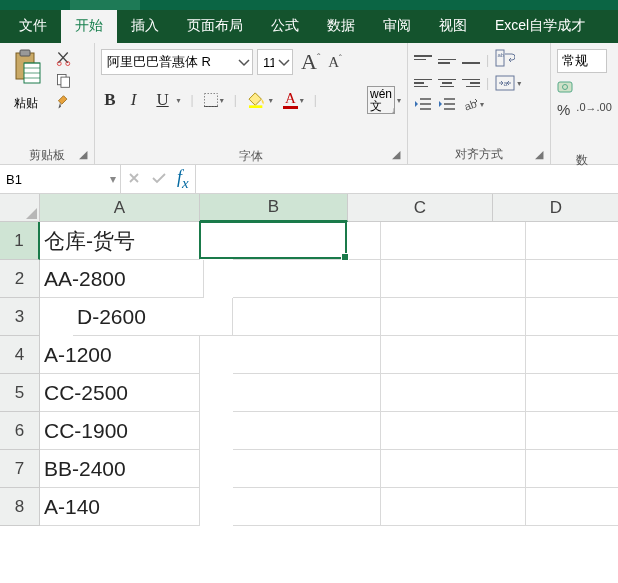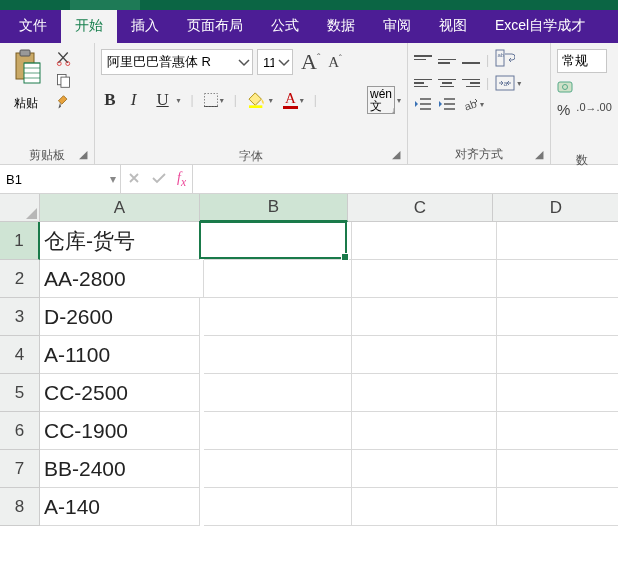--- a/index.html
+++ b/index.html
@@ -1,21 +1,21 @@
 <!DOCTYPE html>
 <html><head>
 <meta charset="utf-8">
 <style>
 * { box-sizing: border-box; margin: 0; padding: 0; }
 body { font-family: "Microsoft YaHei", Arial, sans-serif; font-size: 12px; background: #fff; width: 618px; height: 583px; overflow: hidden; position: relative; }
 
 .titlebar { height: 10px; background: #0b6544; display:flex; }
 .titlebar .blank { background:#1e7a56; width:70px; height:10px; margin-left:70px;}
 
-.tabbar { height: 33px; background: #4c1d95; display: flex; align-items: center; color: #fff; }
+.tabbar { height: 33px; background: #14532d; display: flex; align-items: center; color: #fff; }
 .tab { padding: 7px 14px 8px; cursor: pointer; font-size: 14px; }
 .tab.active { background: #f3f3f3; color: #19804f; }
 .tab:first-child { margin-left: 5px; }
 
 .ribbon { height: 122px; background: #f3f3f3; border-bottom: 1px solid #d4d4d4; display: flex; }
 .group { border-right: 1px solid #d4d4d4; padding: 4px 6px 2px; display: flex; flex-direction: column; position:relative; }
 .group-label { text-align: center; font-size: 12px; color: #555; padding: 2px 0 1px; margin-top: 32px; }
 .group-body { display: flex; flex: 1; }
 .dlg-launch { position:absolute; bottom:4px; right:4px; width:11px; height:11px; color:#777; font-size:11px; line-height:11px; cursor:pointer; }
 
@@ -60,21 +60,21 @@
 .num-body { display:flex; flex-direction:column; width:50px; padding-top:2px; gap:6px;}
 .numfmt { height:24px; border:1px solid #c7c7c7; background:#fff; display:flex; align-items:center; padding:0 4px; font-size:13px; cursor:pointer; overflow:hidden;}
 .num-row { display:flex; gap:6px; }
 
 .formula-bar { height:29px; border-bottom:1px solid #d4d4d4; display:flex; align-items:stretch; background:#fff; }
 .namebox { width:121px; border-right:1px solid #d4d4d4; display:flex; align-items:center; padding:0 6px; position:relative;}
 .namebox input { border:none; width:90px; font-size:13px; outline:none; }
 .namebox .dd { position:absolute; right:4px; cursor:pointer; color:#888;}
 .fb-btns { display:flex; align-items:center; border-right:1px solid #d4d4d4; padding:0 6px; gap:10px; color:#bbb;}
 .fb-btns span { cursor:pointer; }
-.fx { font-style:italic; color:#ec4899; font-family:"Times New Roman",serif; font-size:14px;}
+.fx { font-style:italic; color:#0369a1; font-family:"Times New Roman",serif; font-size:18px;}
 .formula-input { flex:1; }
 .formula-input input { width:100%; height:100%; border:none; padding:0 6px; font-size:14px; outline:none;}
 
 .sheet { position:relative; }
 .corner { position:absolute; left:0; top:0; width:40px; height:28px; background:#eef0ef; border-right:1px solid #ccc; border-bottom:1px solid #ccc; }
 .corner::after { content:""; position:absolute; right:2px; bottom:2px; width:0; height:0; border-left:11px solid transparent; border-bottom:11px solid #b7b7b7; }
 .colheads { position:absolute; left:40px; top:0; height:28px; display:flex; }
 .colhead { background:#eef0ef; border-right:1px solid #ccc; border-bottom:1px solid #ccc; display:flex; align-items:center; justify-content:center; font-size:17px; color:#444; }
 .colhead.selA { background:#d7e7db; }
 .colhead.selB { background:#cfe4d4; border-bottom:2px solid #1a7a4a; }
@@ -335,22 +335,22 @@
       <div class="rowhead" style="height: 38px;">4</div>
       <div class="rowhead" style="height: 38px;">5</div>
       <div class="rowhead" style="height: 38px;">6</div>
       <div class="rowhead" style="height: 38px;">7</div>
       <div class="rowhead" style="height: 38px;">8</div>
     </div>
   <div class="cells" id="cells">
       <div class="col">
         <div class="cell" style="width: 160px; height: 38px;">仓库-货号</div>
         <div class="cell" style="width: 164px; height: 38px;">AA-2800</div>
-        <div class="cell" style="width: 160px; height: 38px;">D-2600</div>
-        <div class="cell" style="width: 160px; height: 38px;">A-1100</div>
+        <div class="cell" style="width: 160px; height: 38px; margin-left: 33px;">D-2600</div>
+        <div class="cell" style="width: 160px; height: 38px;">A-1200</div>
         <div class="cell" style="width: 160px; height: 38px;">CC-2500</div>
         <div class="cell" style="width: 160px; height: 38px;">CC-1900</div>
         <div class="cell" style="width: 160px; height: 38px;">BB-2400</div>
         <div class="cell" style="width: 160px; height: 38px;">A-140</div>
       </div>
       <div class="col">
         <div class="cell" style="width: 148px; height: 38px;"></div>
         <div class="cell" style="width: 148px; height: 38px;"></div>
         <div class="cell" style="width: 148px; height: 38px;"></div>
         <div class="cell" style="width: 148px; height: 38px;"></div>

